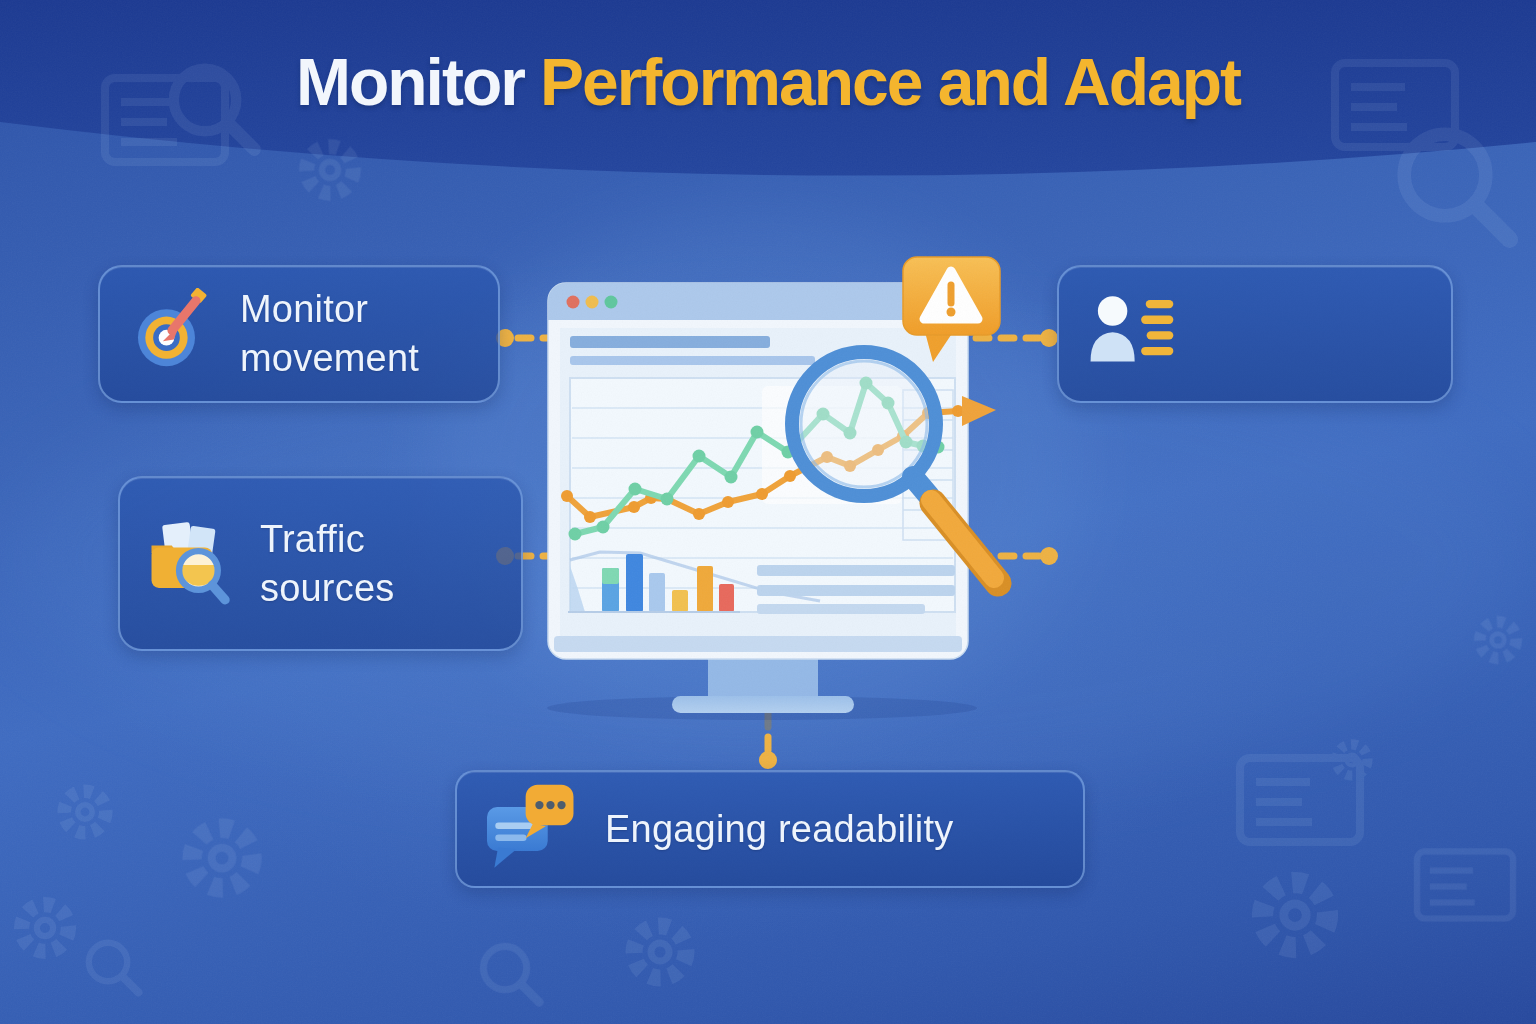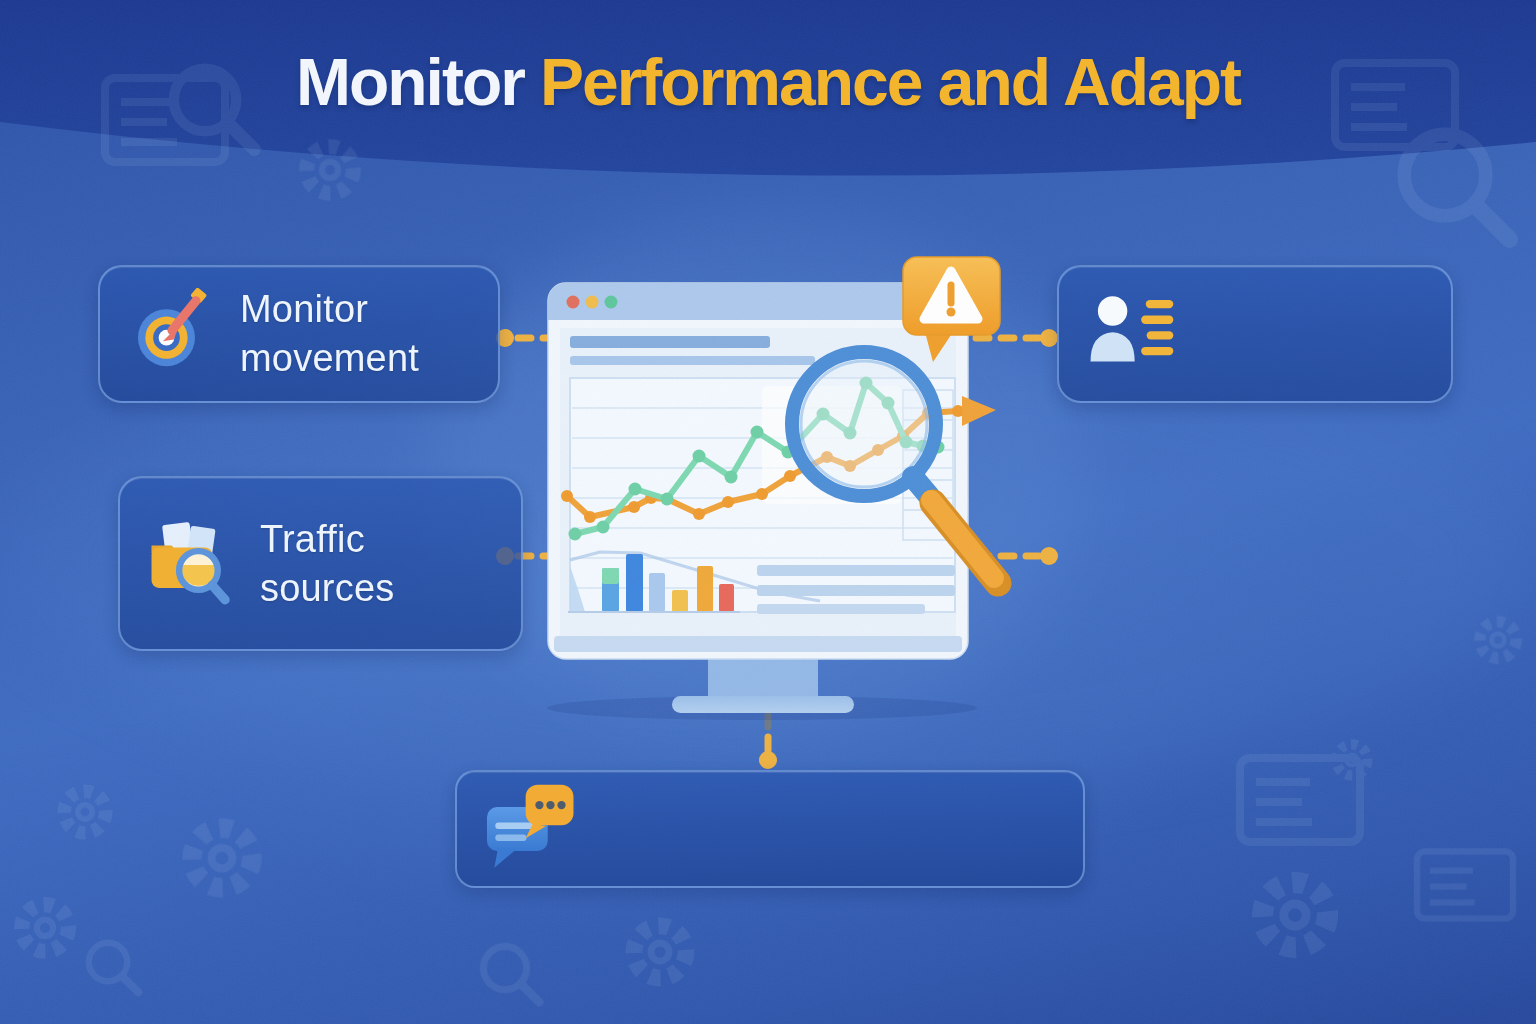--- a/index.html
+++ b/index.html
@@ -291,15 +291,16 @@
     <rect x="4" y="26" width="66" height="48" rx="11" fill="url(#bubbleBlue)"></rect>
     <path d="M16,70 L12,92 L36,72 Z" fill="#3a7ad2"></path>
     <rect x="13" y="43" width="42" height="7" rx="3.5" fill="#a9cdf2"></rect>
     <rect x="13" y="56" width="34" height="7" rx="3.5" fill="#8cb9ec"></rect>
     <rect x="46" y="2" width="52" height="44" rx="13" fill="#f2ab35"></rect>
     <path d="M54,44 L46,60 L68,47 Z" fill="#f2ab35"></path>
     <circle cx="61" cy="24" r="4.5" fill="#4e5d6e"></circle>
     <circle cx="73" cy="24" r="4.5" fill="#4e5d6e"></circle>
     <circle cx="85" cy="24" r="4.5" fill="#4e5d6e"></circle>
   </svg>
+  <div class="label">Engaging readability</div>
 </div>
 
 </div>
 
 </body></html>

